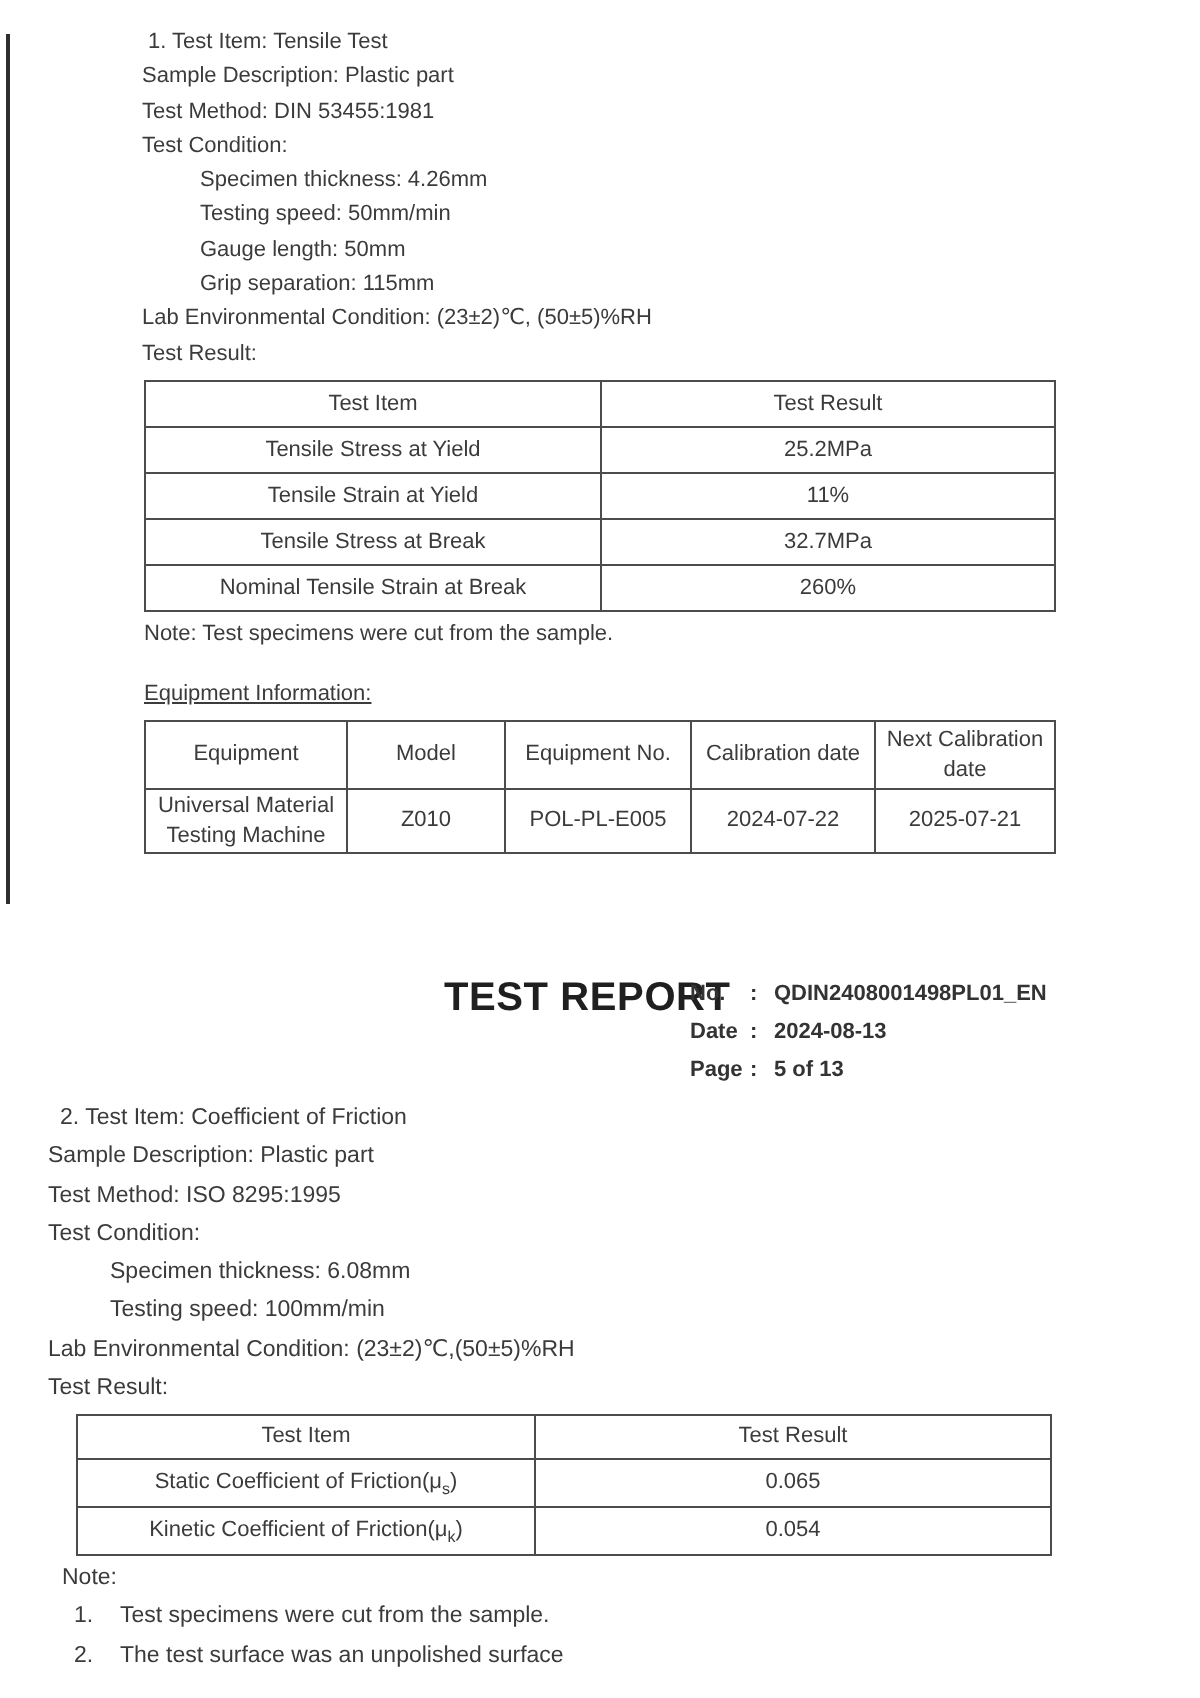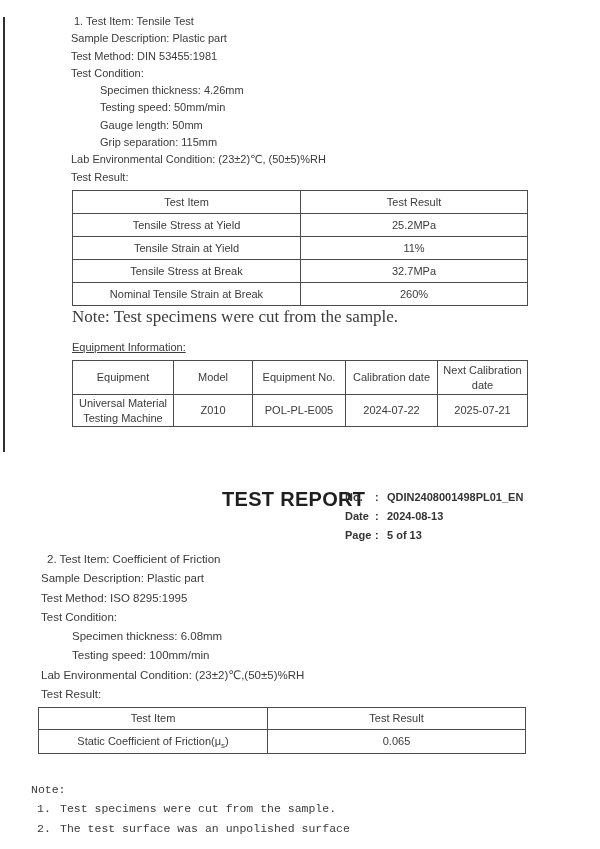--- a/index.html
+++ b/index.html
@@ -24,48 +24,48 @@
   table.doc{border-collapse:collapse;table-layout:fixed;}
   table.doc th,table.doc td{
     border:1px solid #4c4c4c;text-align:center;vertical-align:middle;
     font-weight:normal;font-size:11px;padding:0 3px;color:#3b3b3b;line-height:1.3;
   }
 
   #table1{left:72px;top:190px;width:455px;}
   #table1 th{height:22px;}
   #table1 td{height:22px;}
 
-  #note1{left:72px;top:310px;font-size:17px;line-height:14px;font-family:Liberation Serif, serif;}
+  #note1{left:72px;top:310px;font-size:11px;line-height:14px;}
   #equipLabel{left:72px;top:340px;font-size:11px;line-height:14px;text-decoration:underline;}
 
   #equipTable{left:72px;top:360px;width:455px;}
   #equipTable th{height:33px;}
   #equipTable td{height:31px;}
 
   
   #reportTitle{left:222px;top:488px;font-size:20px;font-weight:bold;color:#1f1f1f;letter-spacing:0.3px;}
   #reportInfo{left:305px;top:488px;font-size:11px;font-weight:bold;color:#333333;margin-left:40px;}
   #reportInfo .iline{display:flex;height:19px;line-height:19px;}
   #reportInfo .ilbl{width:30px;}
   #reportInfo .icolon{width:12px;}
 
   
-  #sec2{left:41px;top:550px;font-size:11.5px;}
+  #sec2{left:24px;top:550px;font-size:11.5px;}
   #sec2 .line{height:19.3px;line-height:19.3px;}
   #sec2 .head-ind{padding-left:6px;}
   #sec2 .cond{padding-left:31px;}
 
   #table3{left:38px;top:707px;width:487px;}
   #table3 th{height:21px;}
   #table3 td{height:23px;}
   #table3 sub{font-size:8px;line-height:0;}
 
   
   #notes{left:31px;top:780px;font-size:11.5px;}
-  #notes .nline{height:19.4px;line-height:19.4px;font-family:Liberation Mono, monospace;}
+  #notes .nline{height:19.4px;line-height:19.4px;}
   #notes .nitem{display:flex;padding-left:6px;}
   #notes .num{width:23px;}
 </style>
 </head>
 <body>
 
 <div id="scanline" class="abs"></div>
 
 <div id="sec1" class="abs">
   <div class="line head-ind">1. Test Item: Tensile Test</div>
@@ -176,20 +176,24 @@
     </colgroup>
   <tbody>
       <tr>
     <th>Test Item</th>
     <th>Test Result</th>
   </tr>
   <tr>
     <td><span>Static Coefficient of Friction(μ</span><sub>s</sub><span>)</span></td>
     <td>0.065</td>
   </tr>
+  <tr>
+    <td><span>Kinetic Coefficient of Friction(μ</span><sub>k</sub><span>)</span></td>
+    <td>0.054</td>
+  </tr>
 </tbody>
   </table>
 
 <div id="notes" class="abs">
   <div class="nline">Note:</div>
   <div class="nline nitem">
     <span class="num">1.</span>
     <span>Test specimens were cut from the sample.</span>
   </div>
   <div class="nline nitem">

